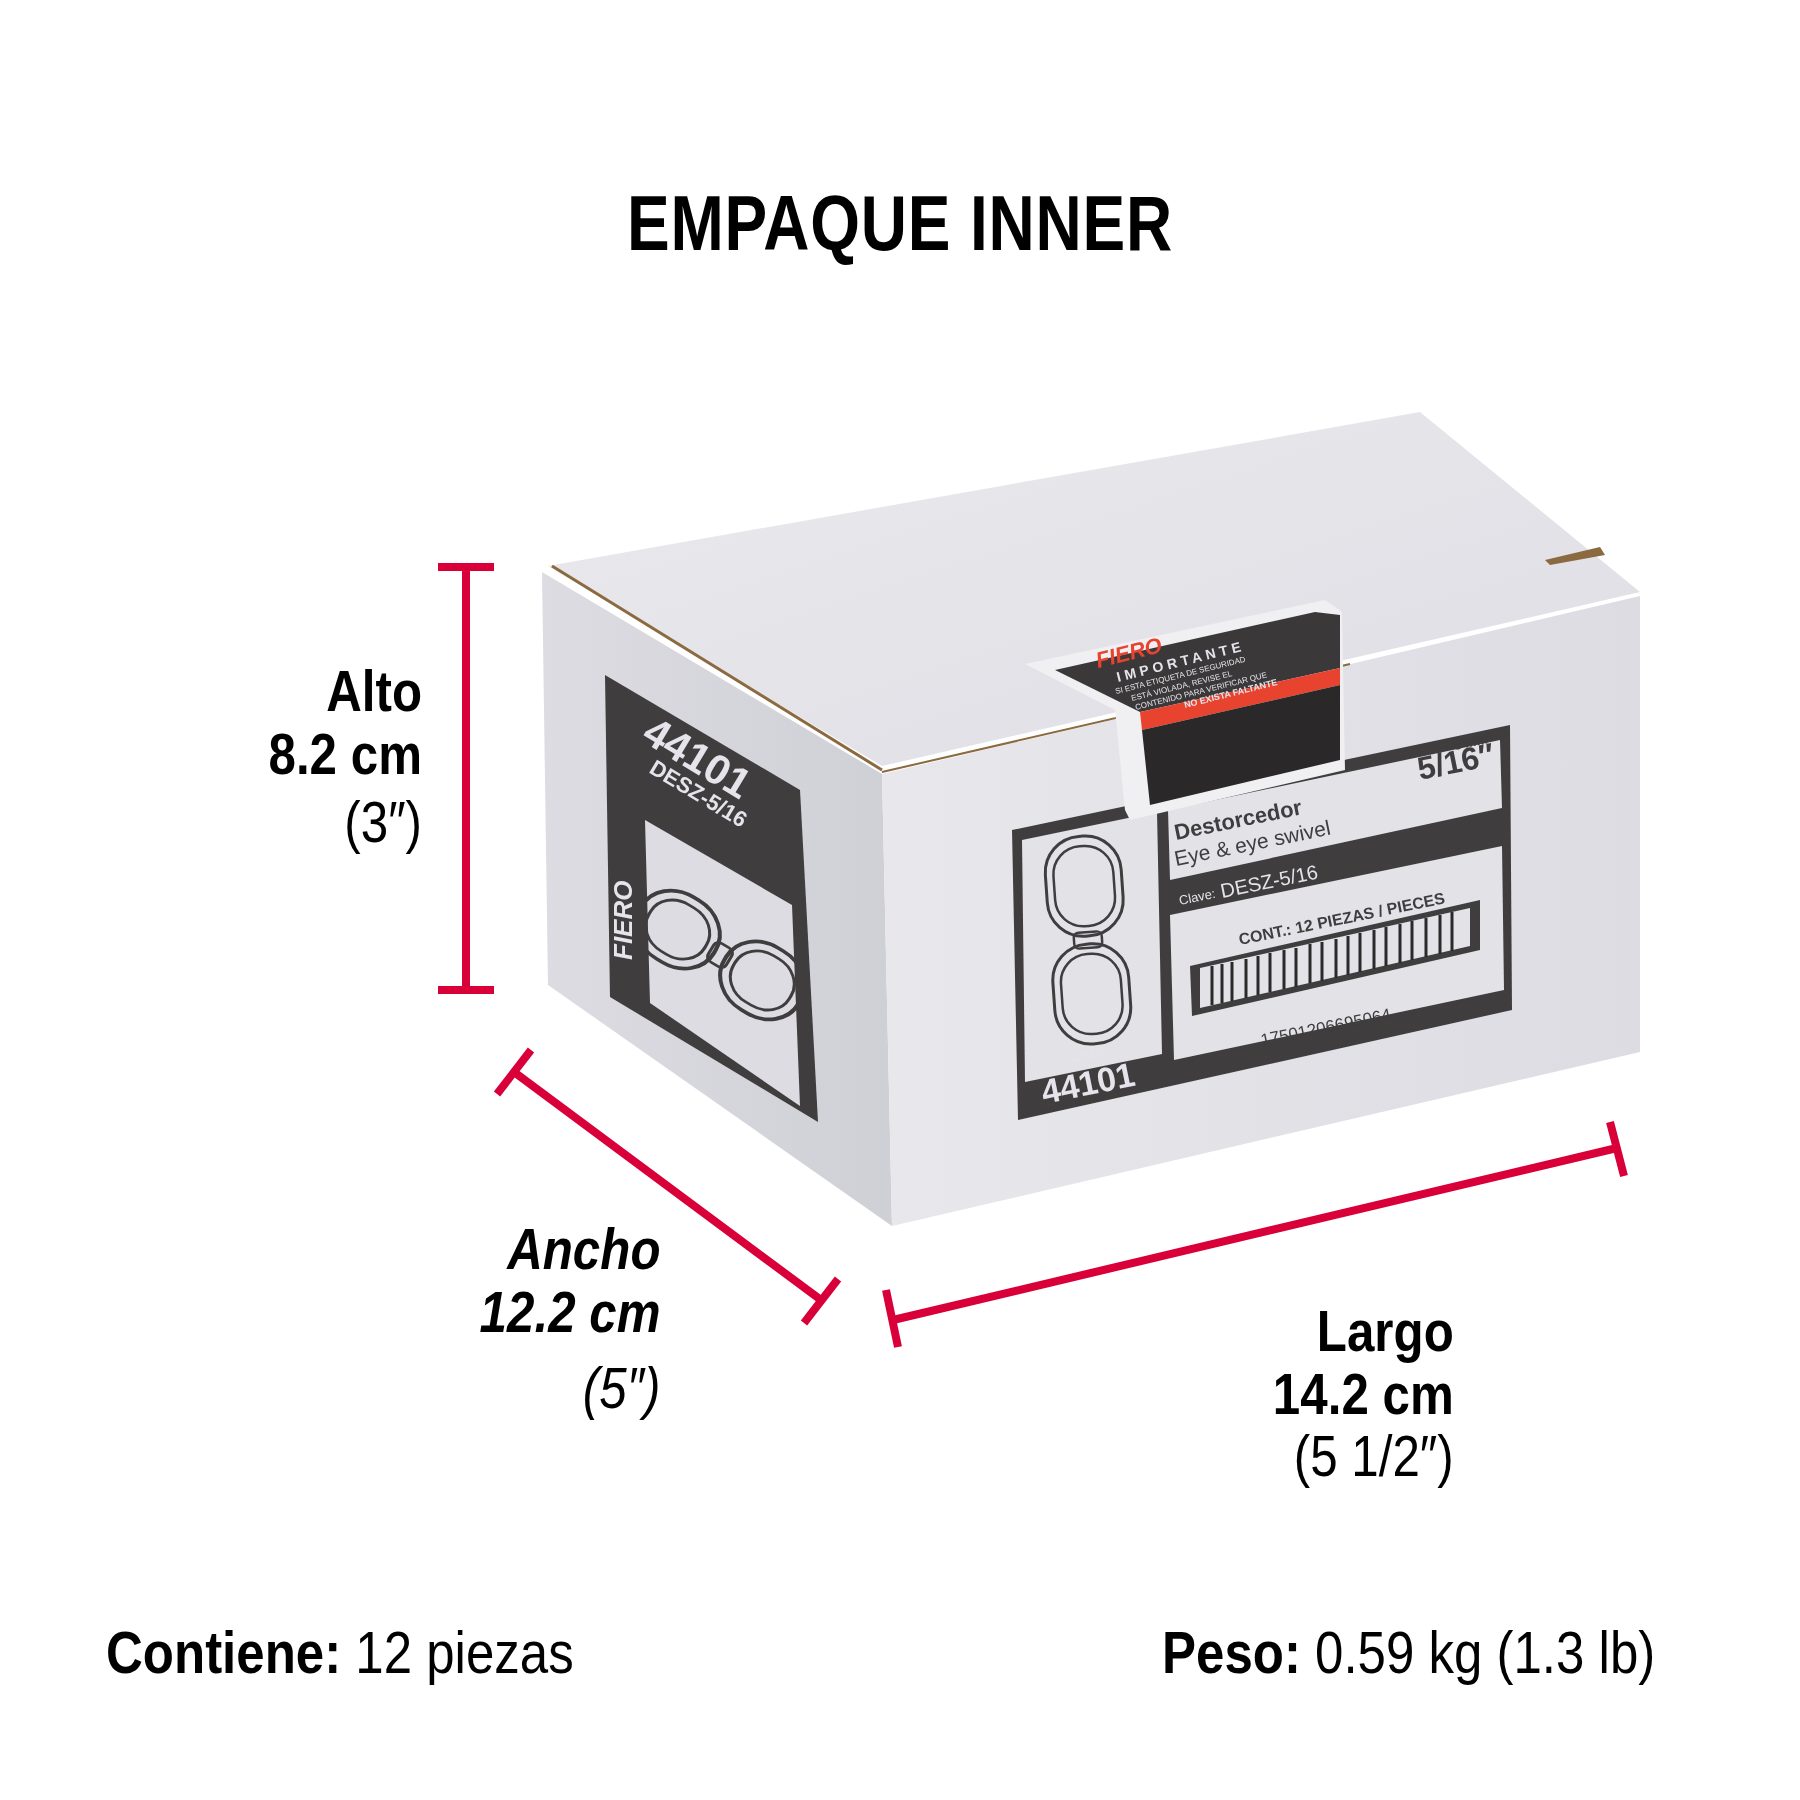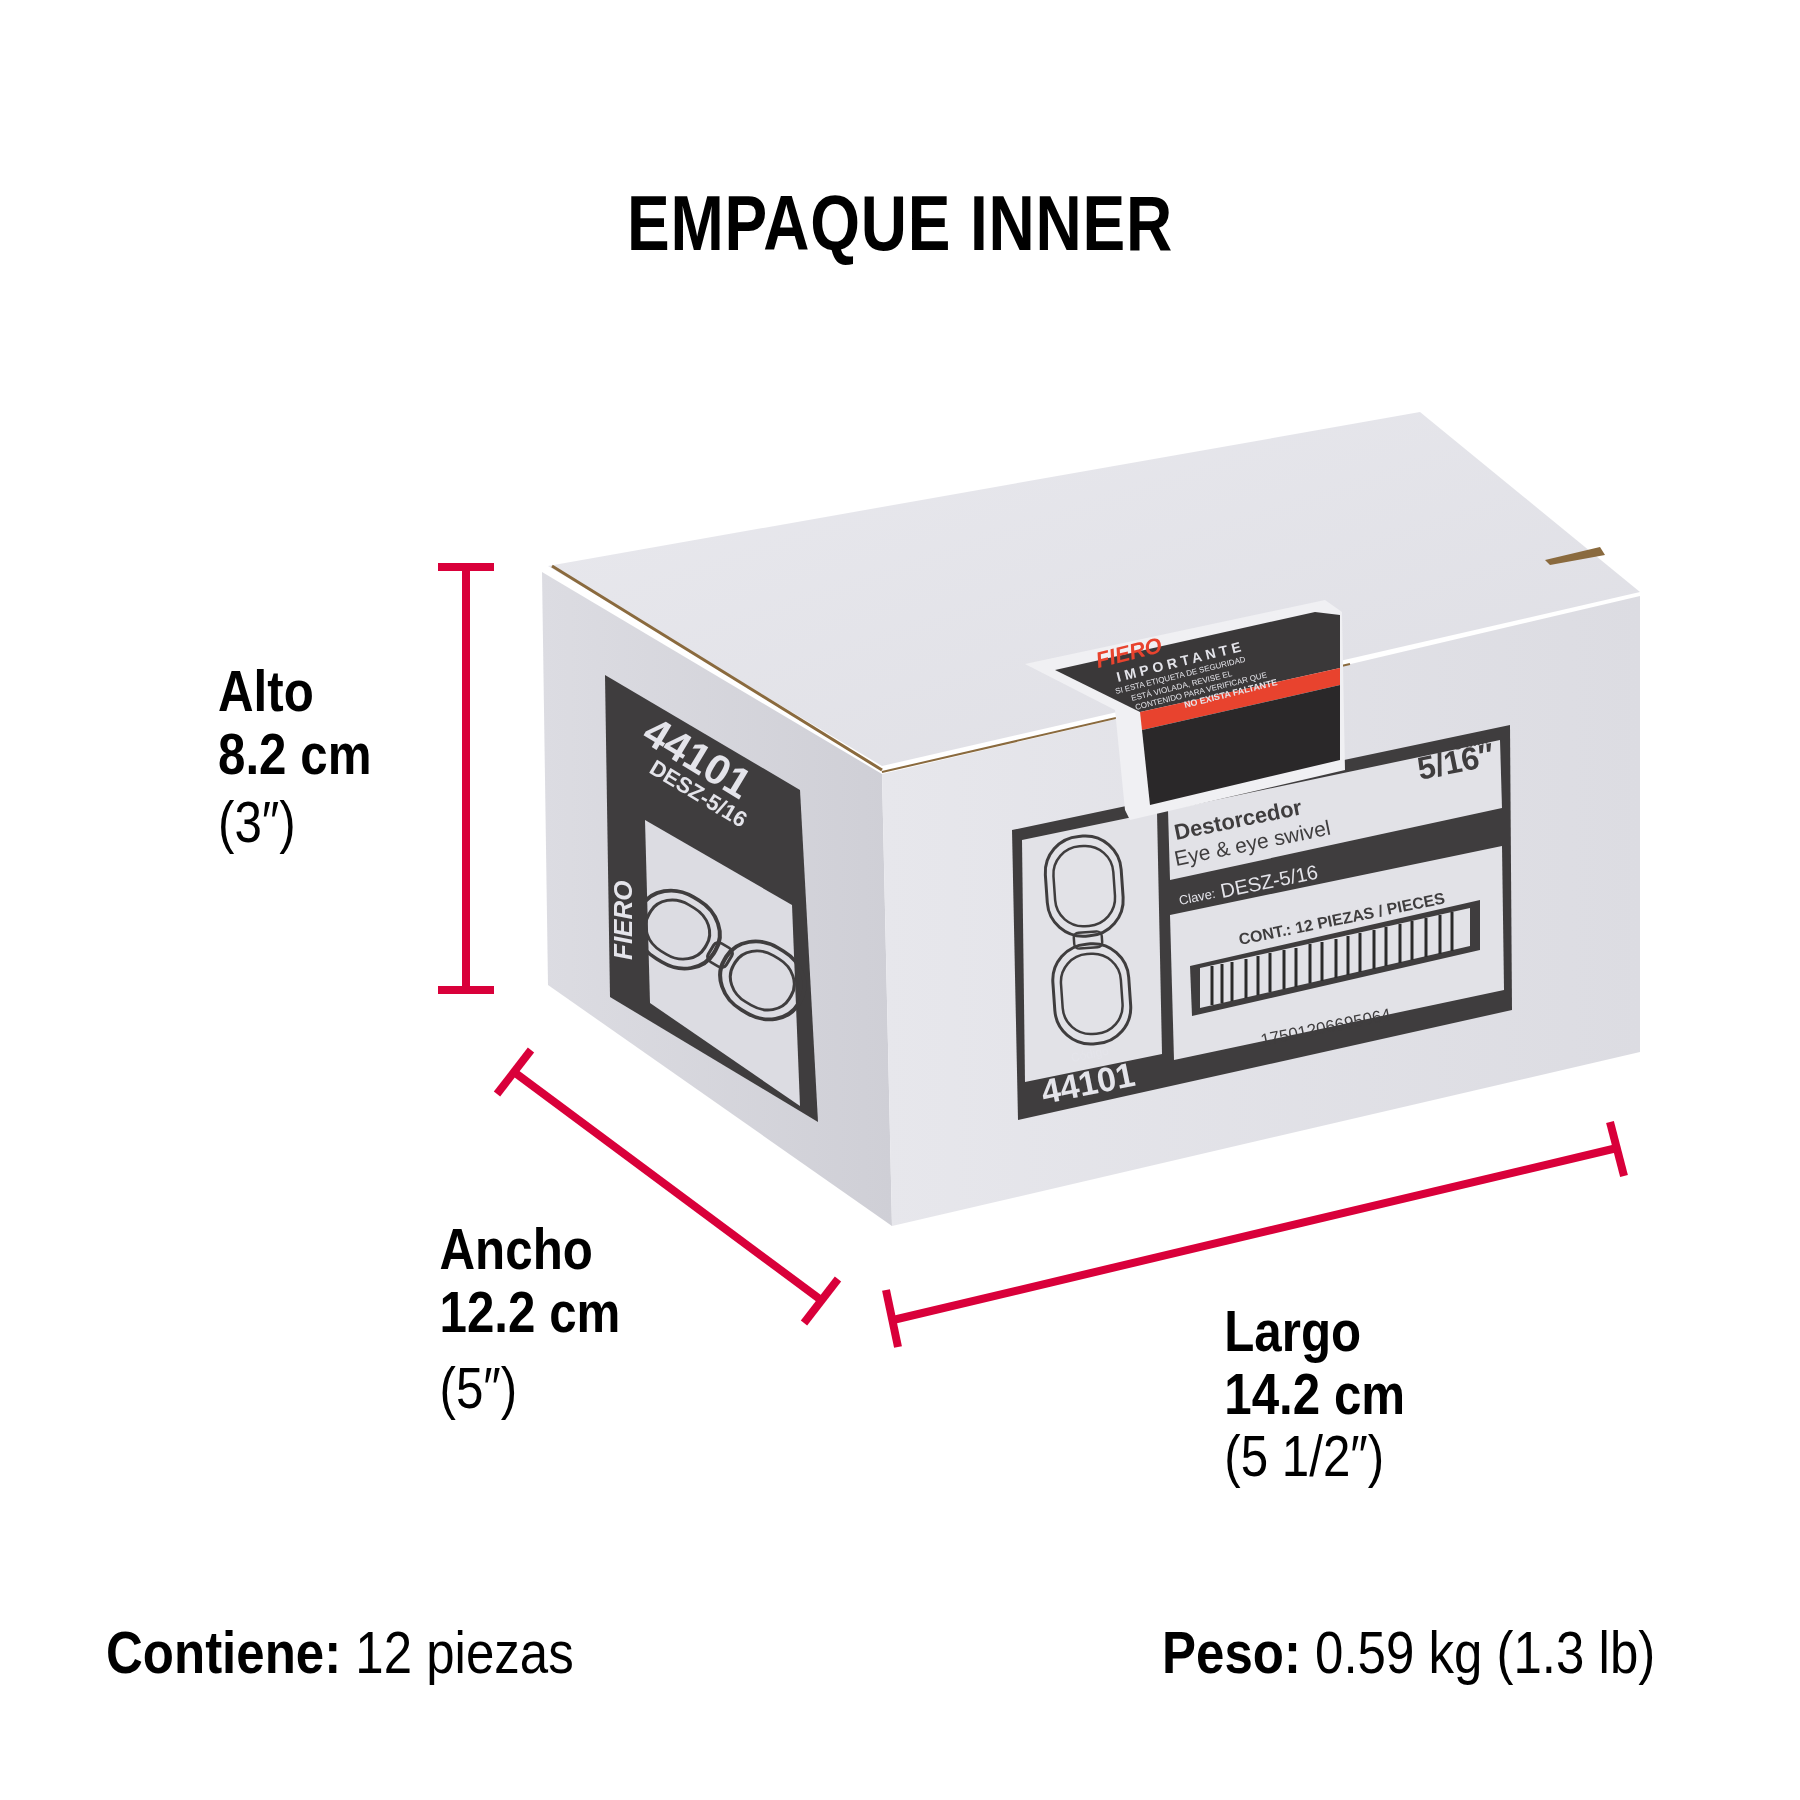--- a/index.html
+++ b/index.html
@@ -1,26 +1,26 @@
 <!DOCTYPE html>
 <html><head>
   <meta charset="utf-8">
   <style>
     html, body { margin: 0; padding: 0; background: #ffffff; }
     body { width: 1800px; height: 1800px; position: relative; overflow: hidden;
            font-family: "Liberation Sans", "DejaVu Sans", sans-serif; color: #000; }
     .title { position: absolute; left: 0; width: 1800px; top: 178px; text-align: center;
              font-size: 78px; font-weight: bold; letter-spacing: 1px; transform: scaleX(0.82); }
-    .dim { position: absolute; text-align: left; font-weight: bold; line-height: 1.08; }
+    .dim { position: absolute; text-align: right; font-weight: bold; line-height: 1.08; }
     .dim .lbl { font-size: 58px; display: block; transform: scaleX(0.85); }
     .dim .val { font-size: 58px; display: block; transform: scaleX(0.85); }
     .dim .imp { font-size: 58px; display: block; font-weight: normal; transform: scaleX(0.85); }
     #dim-alto { left: 200px; top: 660px; width: 240px; }
     #dim-alto .imp { margin-top: 6px; }
-    #dim-ancho { left: 420px; top: 1218px; width: 260px; }
+    #dim-ancho { left: 420px; top: 1218px; width: 260px; font-style: italic; }
     #dim-ancho .imp { margin-top: 14px; }
     #dim-largo { left: 1204px; top: 1300px; width: 270px; }
     .footer { position: absolute; top: 1618px; font-size: 60px; white-space: nowrap;
               transform-origin: left top; transform: scaleX(0.85); }
     .footer b { font-weight: bold; }
     #footer-contains { left: 106px; }
     #footer-weight { left: 1162px; }
     svg.scene { position: absolute; left: 0; top: 0; }
     .svgtxt { font-family: "Liberation Sans", "DejaVu Sans", sans-serif; }
   </style>

